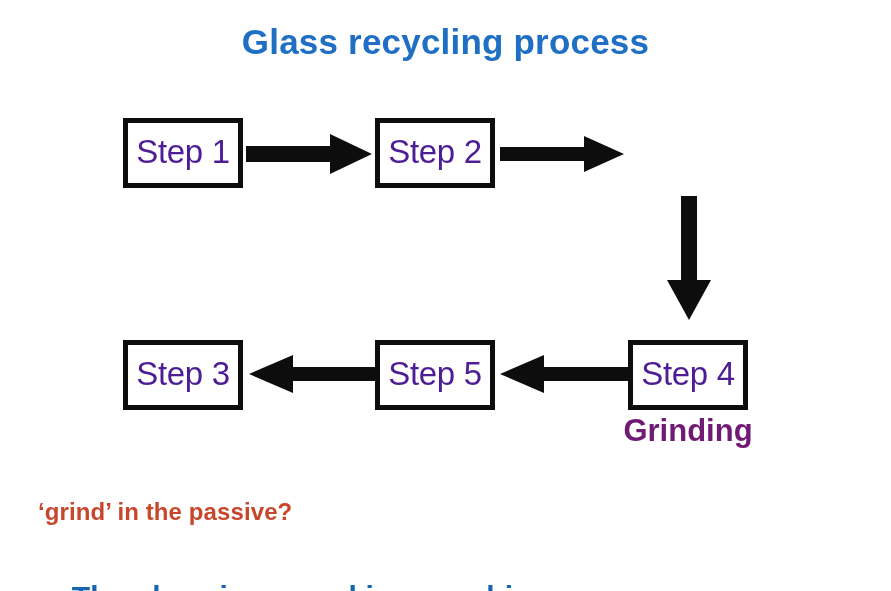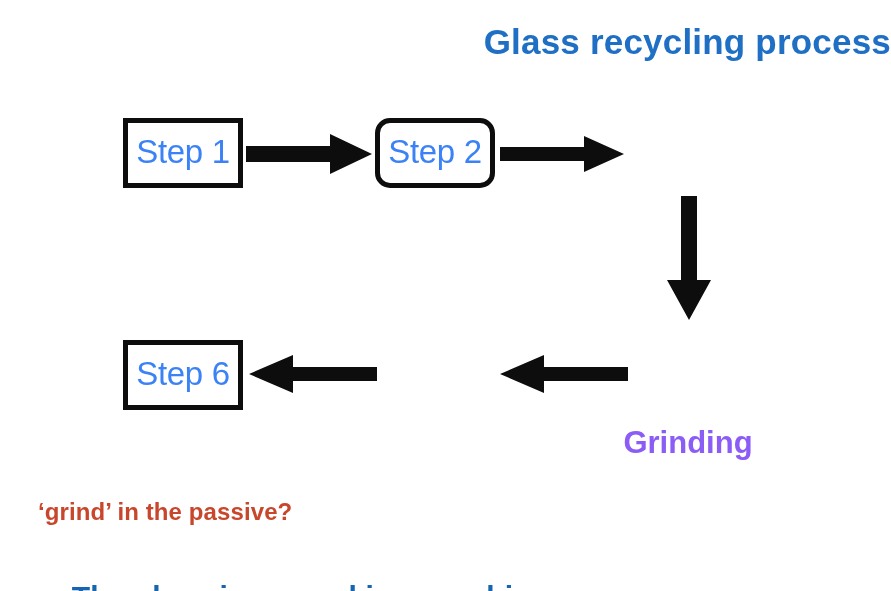--- a/index.html
+++ b/index.html
@@ -17,21 +17,21 @@
     background: #ffffff;
     overflow: hidden;
   }
 
   
   #title {
     position: absolute;
     left: 0;
     top: 22px;
     width: 891px;
-    text-align: right;
+    text-align: center;
     font-size: 35px;
     font-weight: bold;
     color: #1f6fc4;
     letter-spacing: 0.2px;
   }
 
   
   .step-box {
     position: absolute;
     width: 120px;
@@ -44,28 +44,28 @@
     position: absolute;
     left: 0;
     top: 0;
     width: 100%;
     height: 100%;
     display: flex;
     align-items: center;
     justify-content: center;
     font-size: 33px;
     font-weight: normal;
-    color: #3b82f6;
+    color: #4c1d95;
     letter-spacing: -0.3px;
     padding-bottom: 3px;
     box-sizing: border-box;
   }
 
   #box-step1 { left: 123px; top: 118px; }
-  #box-step2 { left: 375px; top: 118px; border-radius: 15px; }
+  #box-step2 { left: 375px; top: 118px; }
   #box-step3 { left: 628px; top: 118px; }
   #box-step4 { left: 628px; top: 340px; }
   #box-step5 { left: 375px; top: 340px; }
   #box-step6 { left: 123px; top: 340px; }
 
   
   .arrow {
     position: absolute;
   }
   .arrow svg { display: block; }
@@ -73,26 +73,26 @@
   #arrow-1-2 { left: 246px; top: 132px; }
   #arrow-2-3 { left: 500px; top: 134px; }
   #arrow-3-4 { left: 663px; top: 196px; }
   #arrow-4-5 { left: 500px; top: 352px; }
   #arrow-5-6 { left: 249px; top: 352px; }
 
   
   #grinding-caption {
     position: absolute;
     left: 588px;
-    top: 426px;
+    top: 414px;
     width: 200px;
     text-align: center;
     font-size: 31px;
     font-weight: bold;
-    color: #8b5cf6;
+    color: #701a75;
     line-height: 1.08;
   }
   #grinding-caption .cap-line {
     display: block;
   }
 
   
   #question-line {
     position: absolute;
     left: 38px;
@@ -125,21 +125,27 @@
   <div id="title">Glass recycling process</div>
 
   <div class="step-box" id="box-step1">
     <span class="step-label">Step 1</span>
   </div>
   <div class="step-box" id="box-step2">
     <span class="step-label">Step 2</span>
   </div>
 
   <div class="step-box" id="box-step6">
-    <span class="step-label">Step 6</span>
+    <span class="step-label">Step 3</span>
+  </div>
+  <div class="step-box" id="box-step5">
+    <span class="step-label">Step 5</span>
+  </div>
+  <div class="step-box" id="box-step4">
+    <span class="step-label">Step 4</span>
   </div>
 
   <div class="arrow" id="arrow-1-2">
     <svg width="126" height="44" viewBox="0 0 126 44">
       <polygon points="0,14 84,14 84,2 126,22 84,42 84,30 0,30" fill="#0d0d0d"></polygon>
     </svg>
   </div>
 
   <div class="arrow" id="arrow-2-3">
     <svg width="124" height="40" viewBox="0 0 124 40">

